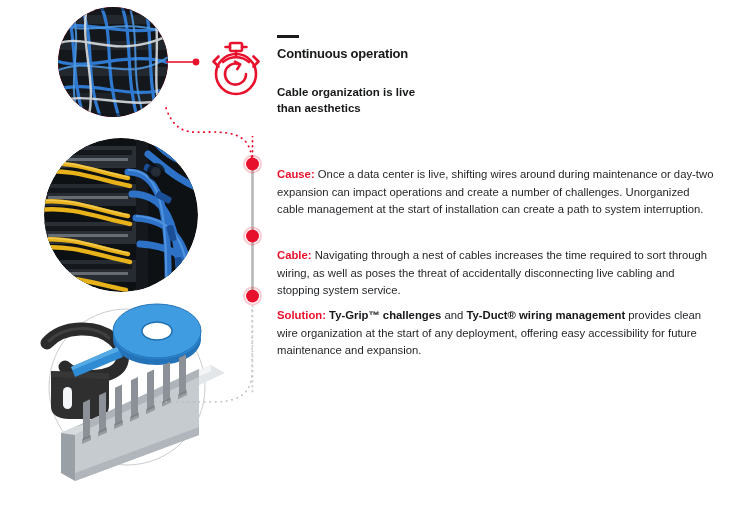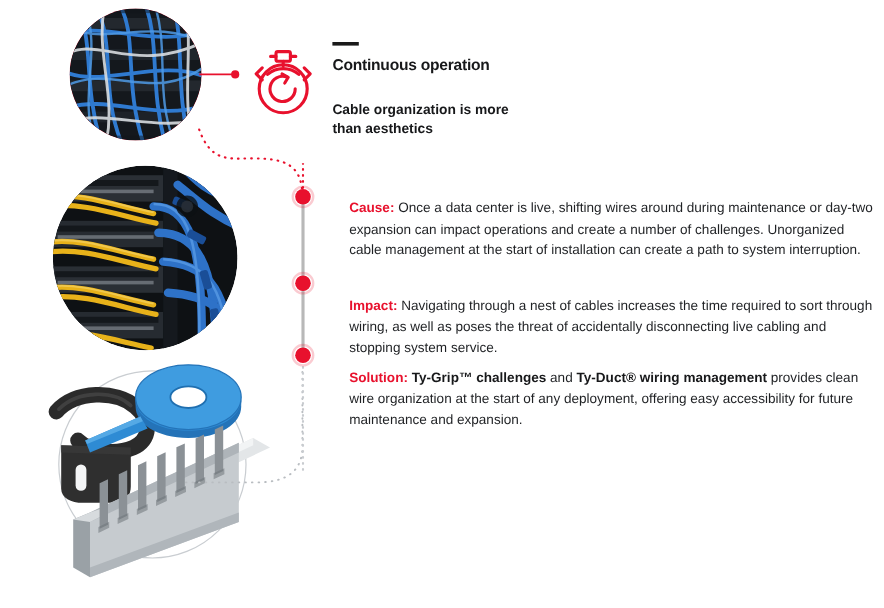--- a/index.html
+++ b/index.html
@@ -28,21 +28,21 @@
   #title-rule{position:absolute;left:277px;top:35px;width:22px;height:3px;background:#1a1a1a;}
   #page-title{position:absolute;left:277px;top:46px;width:440px;
      font-size:13px;font-weight:bold;color:#17181a;letter-spacing:-.2px;}
   #page-subtitle{position:absolute;left:277px;top:84px;width:230px;
      font-size:11.5px;font-weight:bold;color:#17181a;line-height:16px;}
 
   
   #timeline{position:absolute;left:240px;top:136px;width:26px;height:260px;}
 
   
-  .item{position:absolute;left:291px;width:440px;
+  .item{position:absolute;left:277px;width:440px;
      font-size:11.3px;line-height:17.5px;color:#1f2124;}
   .item .lead{color:#e8112d;font-weight:bold;}
   .item b{color:#17181a;font-weight:bold;}
   #item-cause{top:155px;}
   #item-impact{top:236px;}
   #item-solution{top:296px;}
 </style>
 </head>
 <body>
 
@@ -245,21 +245,21 @@
       <path d="M48.5 18.5 L 53.5 23.5 L 48.5 28.5"></path>
       <path d="M44 24 A 20 20 0 0 0 18 24"></path>
 
       <path d="M41 36 A 10.5 10.5 0 1 1 34 26.2"></path>
       <path d="M30 23.6 L 35.2 26.4 L 32.3 31.2"></path>
     </g>
   </svg>
 
   <div id="title-rule"></div>
   <div id="page-title">Continuous operation</div>
-  <div id="page-subtitle" style="white-space: pre-line;">Cable organization is more
+  <div id="page-subtitle" style="white-space: pre-line;">Cable organization is live
 than aesthetics</div>
 
   <svg id="timeline" viewBox="0 0 26 260" aria-hidden="true">
 
     <line x1="12.5" y1="0" x2="12.5" y2="24" stroke="#e8112d" stroke-width="1.8" stroke-linecap="round" stroke-dasharray="0.5 4.5"></line>
 
     <line x1="12.5" y1="28" x2="12.5" y2="100" stroke="#b8b8b8" stroke-width="2.6"></line>
     <line x1="12.5" y1="100" x2="12.5" y2="160" stroke="#b8b8b8" stroke-width="2.6"></line>
 
     <line x1="12.5" y1="170" x2="12.5" y2="258" stroke="#c9ccd0" stroke-width="1.8" stroke-linecap="round" stroke-dasharray="0.5 4.5"></line>
@@ -275,20 +275,20 @@
       <circle cx="12.5" cy="160" r="6.5" fill="#e8112d"></circle>
       <circle cx="12.5" cy="160" r="8.5" fill="none" stroke="#e8112d" stroke-opacity=".22" stroke-width="2"></circle>
     </g>
   </svg>
 
   <p class="item" id="item-cause">
     <span class="lead">Cause:</span><span> Once a data center is live, shifting wires around during maintenance or day-two expansion can impact operations and create a number of challenges. Unorganized cable management at the start of installation can create a path to system interruption.</span>
   </p>
 
   <p class="item" id="item-impact">
-    <span class="lead">Impact:</span><span> Navigating through a nest of cables increases the time required to sort through wiring, as well as poses the threat of accidentally disconnecting live cabling and stopping system service.</span>
+    <span class="lead">Cable:</span><span> Navigating through a nest of cables increases the time required to sort through wiring, as well as poses the threat of accidentally disconnecting live cabling and stopping system service.</span>
   </p>
 
   <p class="item" id="item-solution">
     <span class="lead">Solution:</span><span> <b>Ty-Grip™ challenges</b> and <b>Ty-Duct® wiring management</b> provides clean wire organization at the start of any deployment, offering easy accessibility for future maintenance and expansion.</span>
   </p>
 
 </div>
 
 </body></html>

